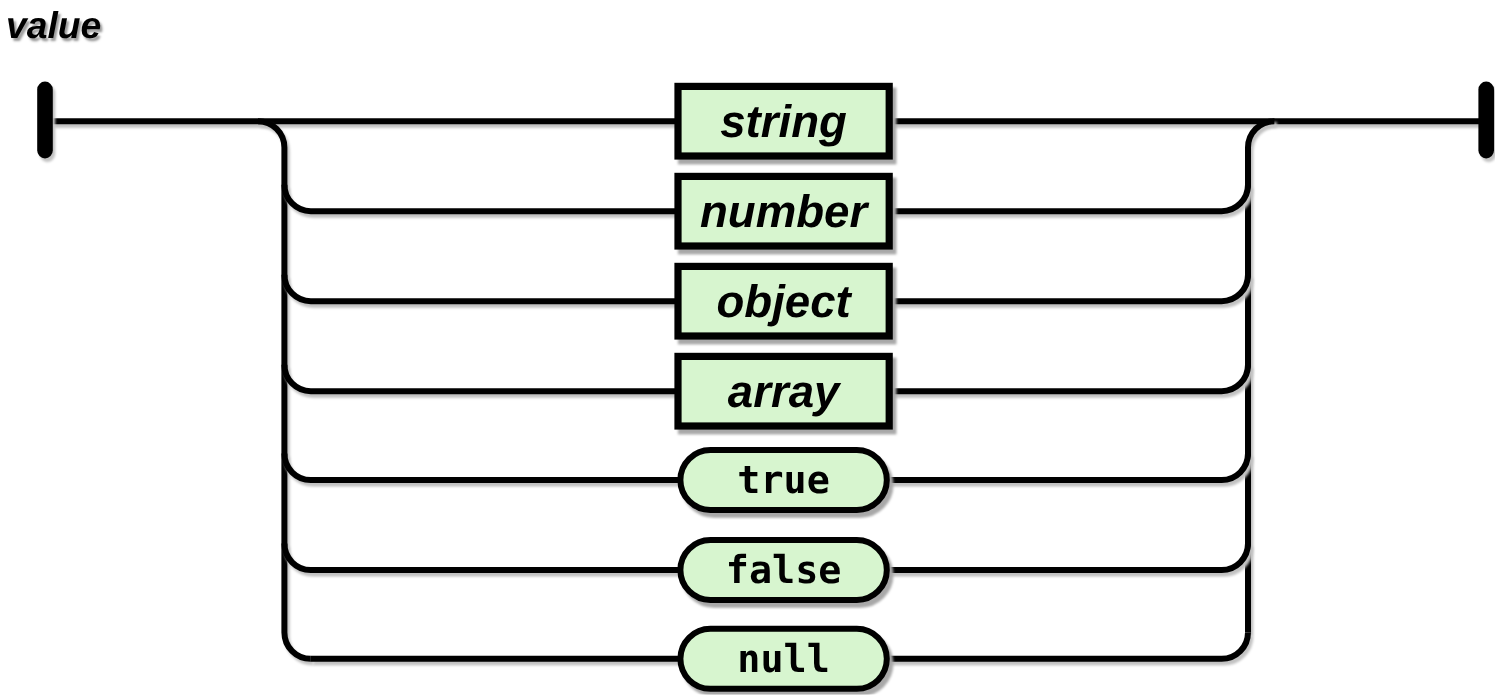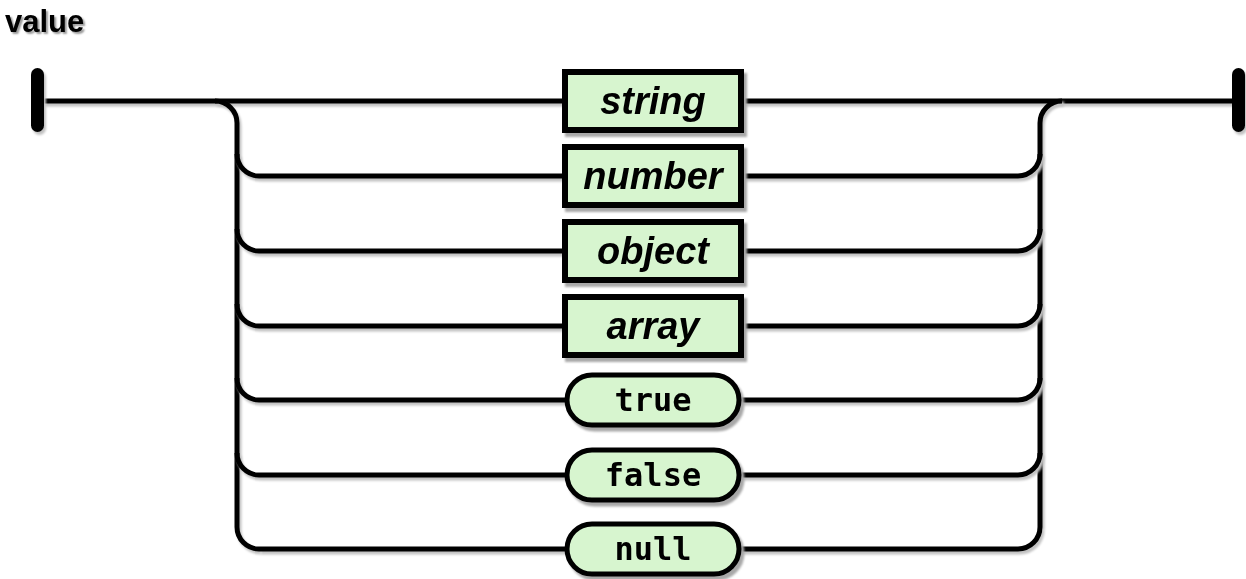--- a/index.html
+++ b/index.html
@@ -16,20 +16,21 @@
     width: 1246px;
     height: 579px;
     background: #ffffff;
   }
   .diagram-title {
     position: absolute;
     left: 5px;
     top: 4px;
     font-family: "Liberation Sans", sans-serif;
     font-weight: bold;
+    font-style: italic;
     font-size: 31px;
     color: #000000;
     text-shadow: 2px 2px 2px #9a9a9a;
     letter-spacing: 0px;
   }
   svg { display: block; }
   .rail {
     stroke: #000000;
     stroke-width: 5;
     fill: none;

